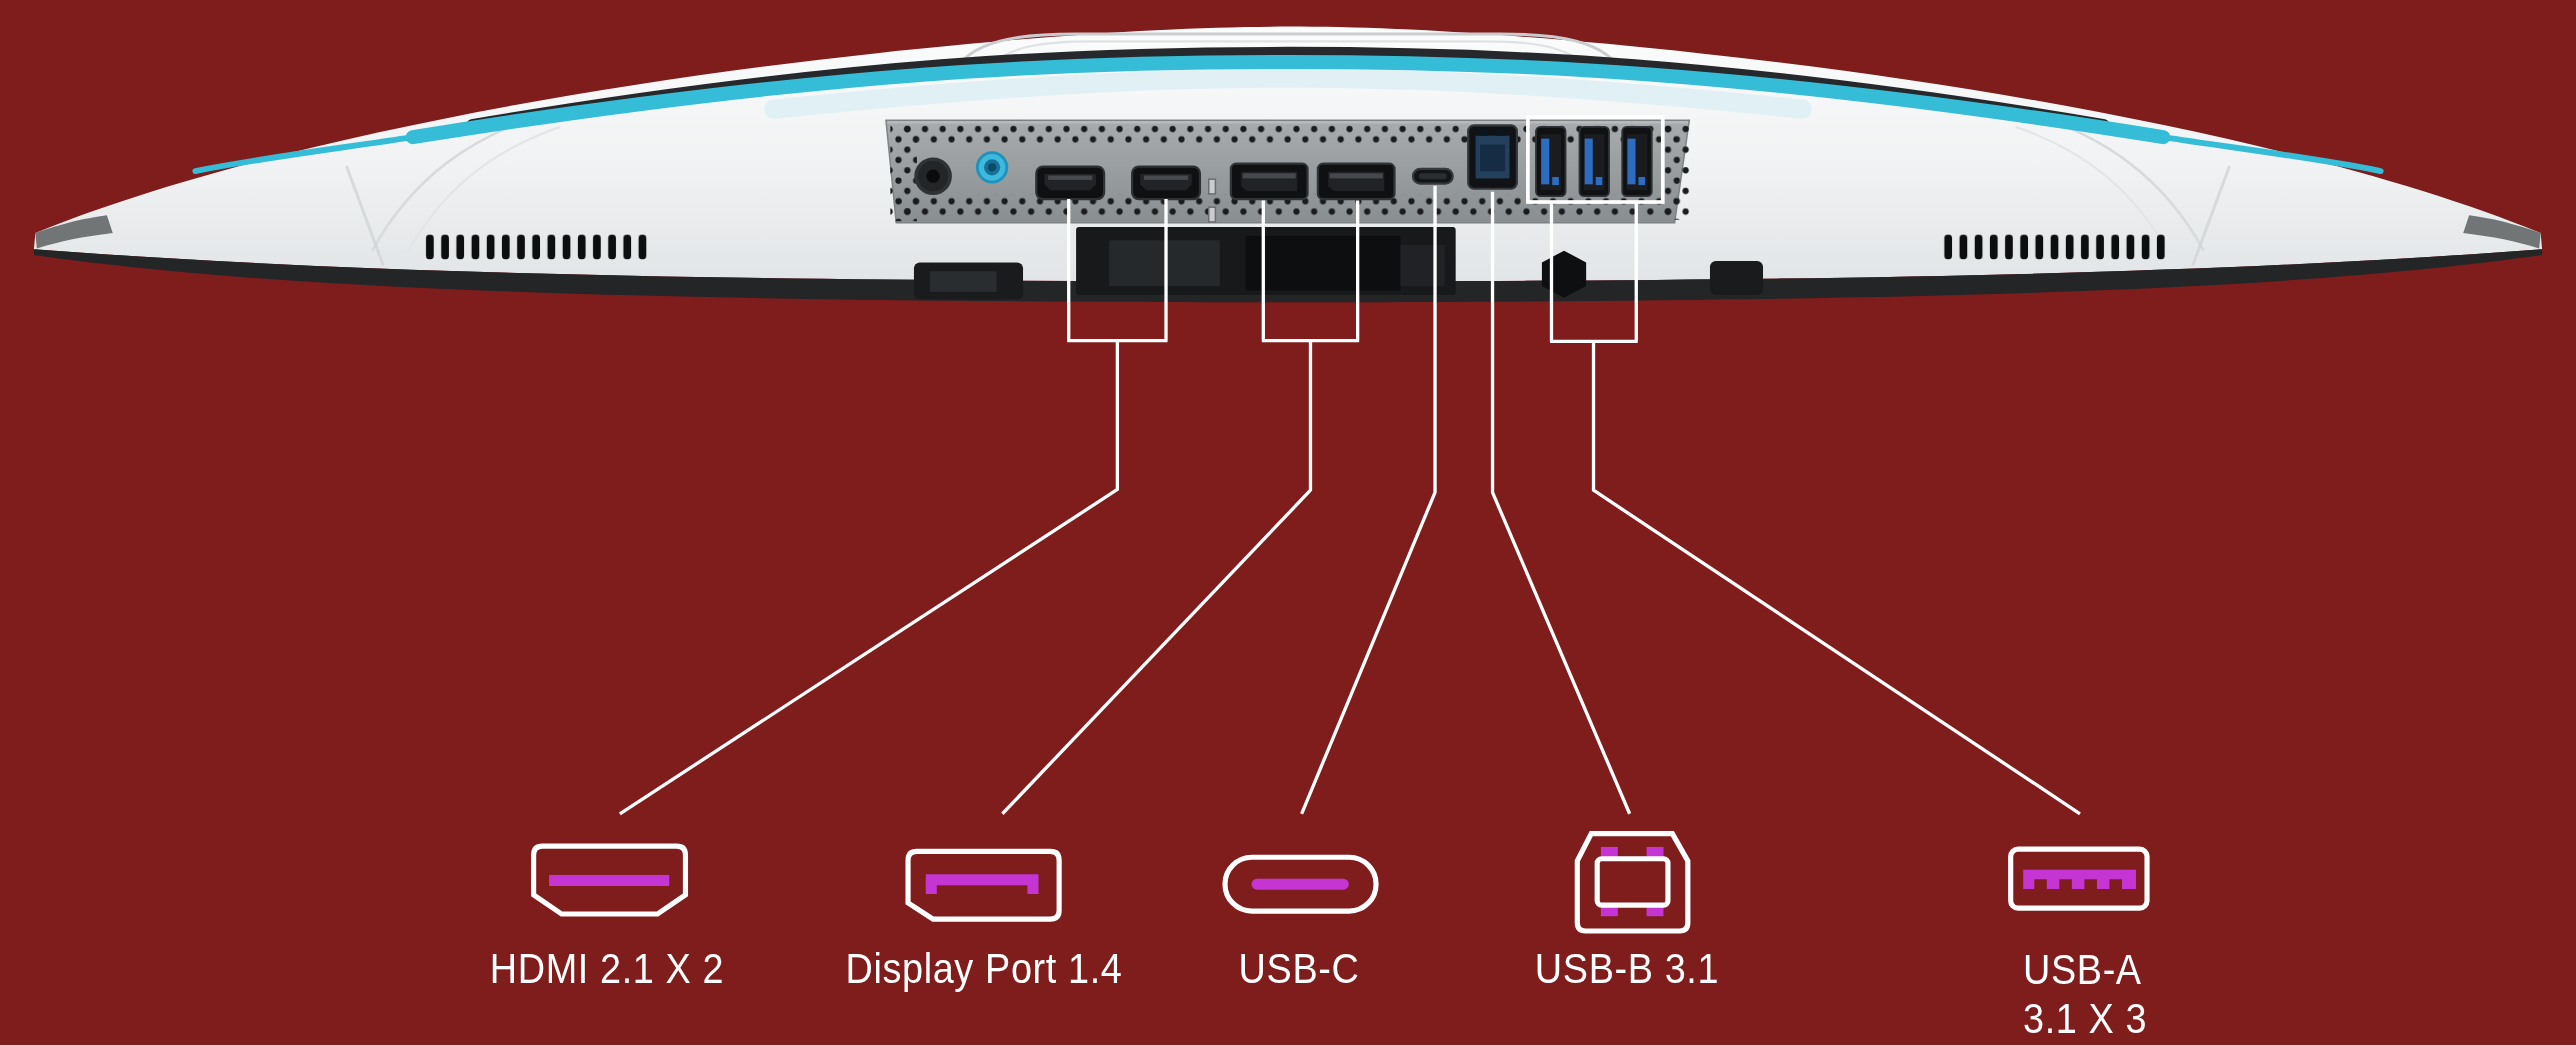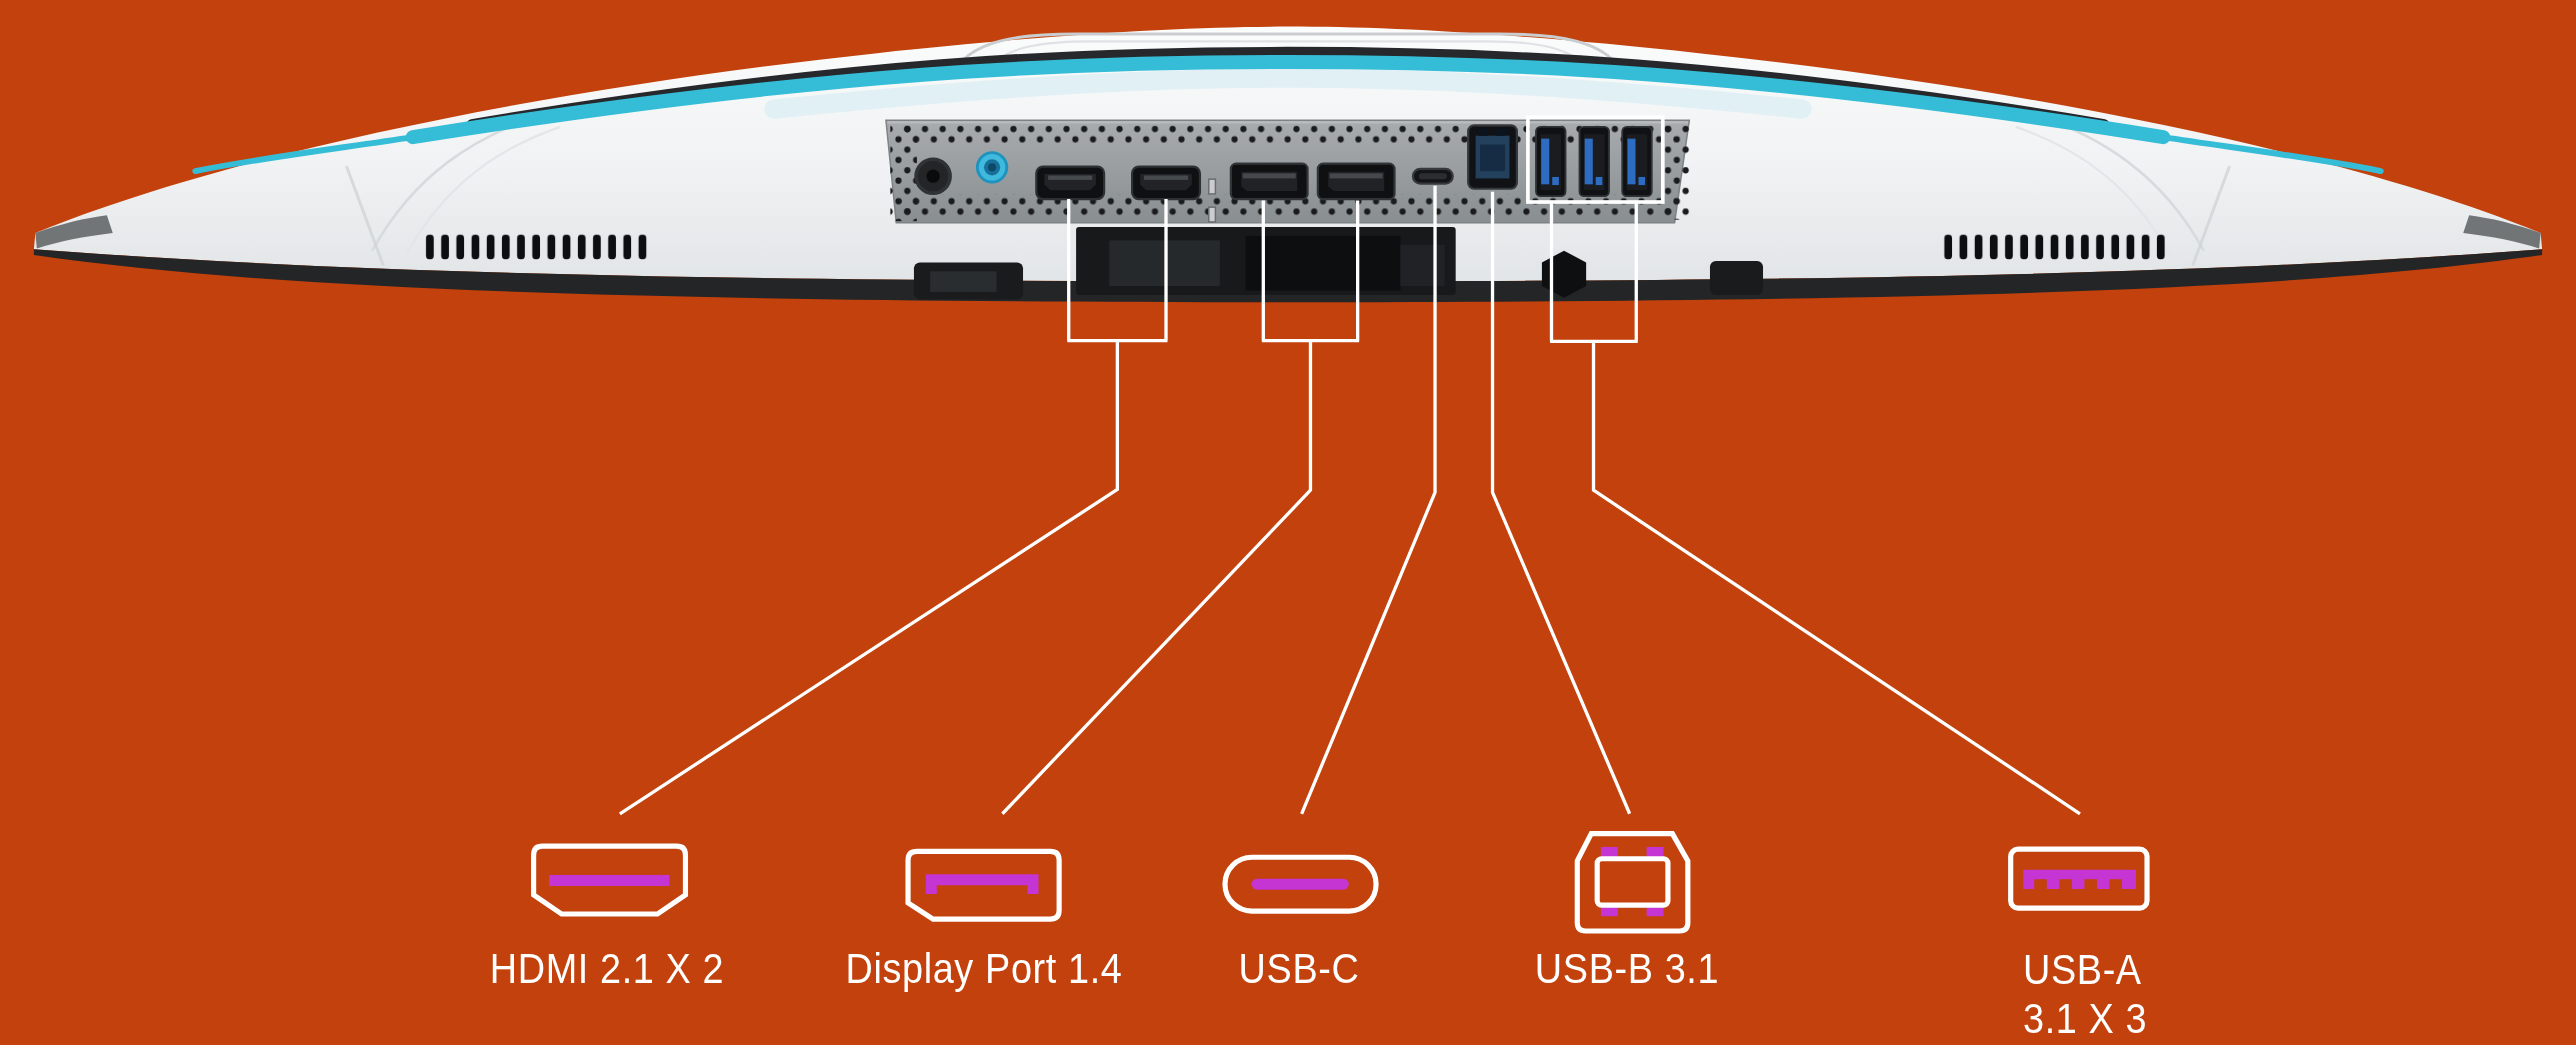--- a/index.html
+++ b/index.html
@@ -1,16 +1,16 @@
 <!DOCTYPE html>
 <html style="font-size:11.8px"><head>
 <meta charset="utf-8">
 <style>
   html,body{margin:0;padding:0;background:#47704E;}
-  .stage{position:relative;width:2576px;height:1046px;background:#c2410c;overflow:hidden;
+  .stage{position:relative;width:2576px;height:1046px;background:#7f1d1d;overflow:hidden;
          font-family:"Liberation Sans",sans-serif;}
   .art{position:absolute;left:0;top:0;width:2576px;height:1046px;display:block;}
   .callout-label{position:absolute;color:#ffffff;font-size:43px;line-height:46px;
     letter-spacing:0.7px;white-space:nowrap;transform:translateX(-50%) scaleX(0.88);}
   .callout-label.two-line{transform:scaleX(0.88);transform-origin:left top;line-height:49px;}
 </style>
 </head>
 <body>
 
 <div class="stage">

